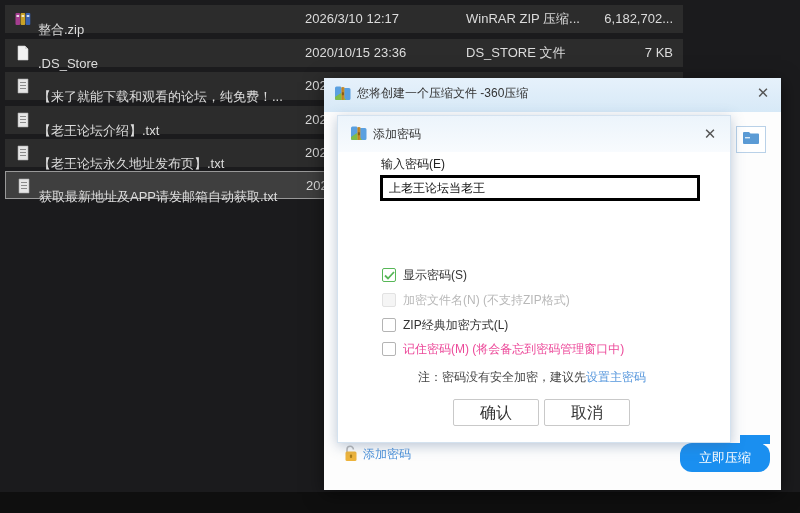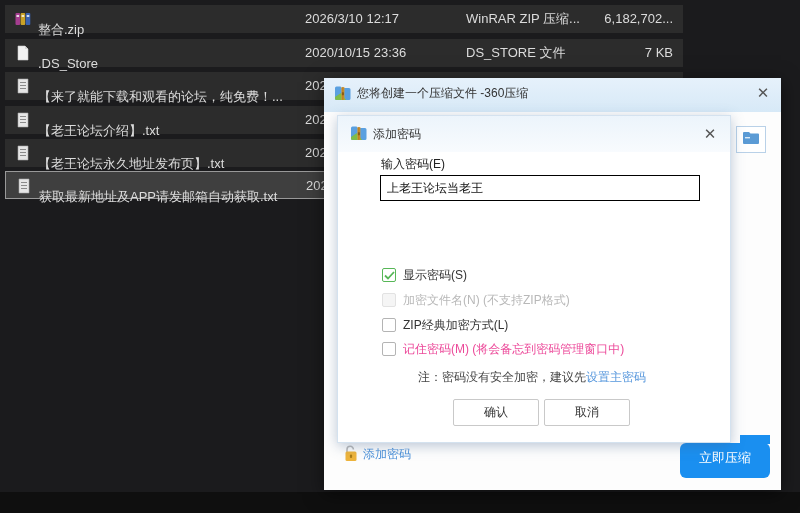--- a/index.html
+++ b/index.html
@@ -41,56 +41,56 @@
     background:#fff; border:1px solid #b9d1e8; text-align:center; line-height:25px;
   }
   .blue-notch { position:absolute; left:416px; top:357px; width:30px; height:9px; background:#1a8ff0; }
   .dlg-footer-link {
     position:absolute; left:20px; top:367px; height:18px;
     color:#4a90d9; font-size:12px; line-height:18px; cursor:pointer;
   }
   .dlg-footer-link .lock { position:absolute; left:0; top:0; }
   .dlg-footer-link .lbl { margin-left:19px; }
   .compress-btn {
-    position:absolute; left:356px; top:365px; width:90px; height:35px;
-    background:#1a8ff0; color:#fff; font-size:13px; border:none; border-radius:6px;
+    position:absolute; left:356px; top:365px; width:90px; height:29px;
+    background:#1a8ff0; color:#fff; font-size:13px; border:none; border-radius:12px;
     text-align:center; line-height:29px; cursor:pointer;
   }
   
   .pw-dialog {
     position:absolute; left:13px; top:37px; width:394px; height:328px;
     background:#fff; border:1px solid #d4e2ef; box-shadow:0 3px 12px rgba(70,100,140,.35);
   }
   .pw-header { position:absolute; left:0; top:0; width:100%; height:36px; background:linear-gradient(#ecf4fb,#f8fbfe); }
   .pw-header .app-icon { position:absolute; left:12px; top:9px; }
   .pw-title { position:absolute; left:35px; top:0; line-height:36px; font-size:12px; color:#333; }
   .pw-close { top:8px; right:10px; }
   .pw-label { position:absolute; left:43px; top:40px; font-size:12px; color:#222; }
   .pw-input {
     position:absolute; left:42px; top:59px; width:320px; height:26px;
-    border:1px solid #000000; background:#fff; font-size:12px; color:#111;
+    border:3px solid #000000; background:#fff; font-size:12px; color:#111;
     padding:0 6px; font-family:"Liberation Sans","DejaVu Sans",sans-serif;
   }
   .cb-row { position:absolute; left:44px; height:16px; font-size:12px; }
   .cb-box {
     position:absolute; left:0; top:0; width:14px; height:14px;
     background:#fff; border:1px solid #b4b4b4; border-radius:2px;
   }
   .cb-box svg { position:absolute; left:1px; top:2px; }
   .cb-row.checked .cb-box { border-color:#57b757; }
   .cb-row.disabled .cb-box { background:#f5f5f5; border-color:#e2e2e2; }
   .cb-label { position:absolute; left:21px; top:0; line-height:15px; white-space:nowrap; color:#333; }
   .cb-row.disabled .cb-label { color:#b8b8b8; }
   .cb-row.linkstyle .cb-label { color:#ec4899; }
   .pw-note { position:absolute; left:80px; top:253px; font-size:12px; color:#444; white-space:nowrap; }
   .pw-note .note-link { color:#5596dc; cursor:pointer; }
   .pw-btn {
     position:absolute; top:283px; width:86px; height:27px;
     background:#fff; border:1px solid #c9c9c9; border-radius:2px;
-    font-size:12px; color:#333; text-align:center; line-height:25px; cursor:pointer;
+    font-size:16px; color:#333; text-align:center; line-height:25px; cursor:pointer;
   }
   .pw-confirm { left:115px; }
   .pw-cancel { left:206px; }
 </style>
 </head>
 <body>
 
 <div class="frow" style="top:5px">
   <span class="ficon">
     <svg width="16" height="16" viewBox="0 0 16 16">

